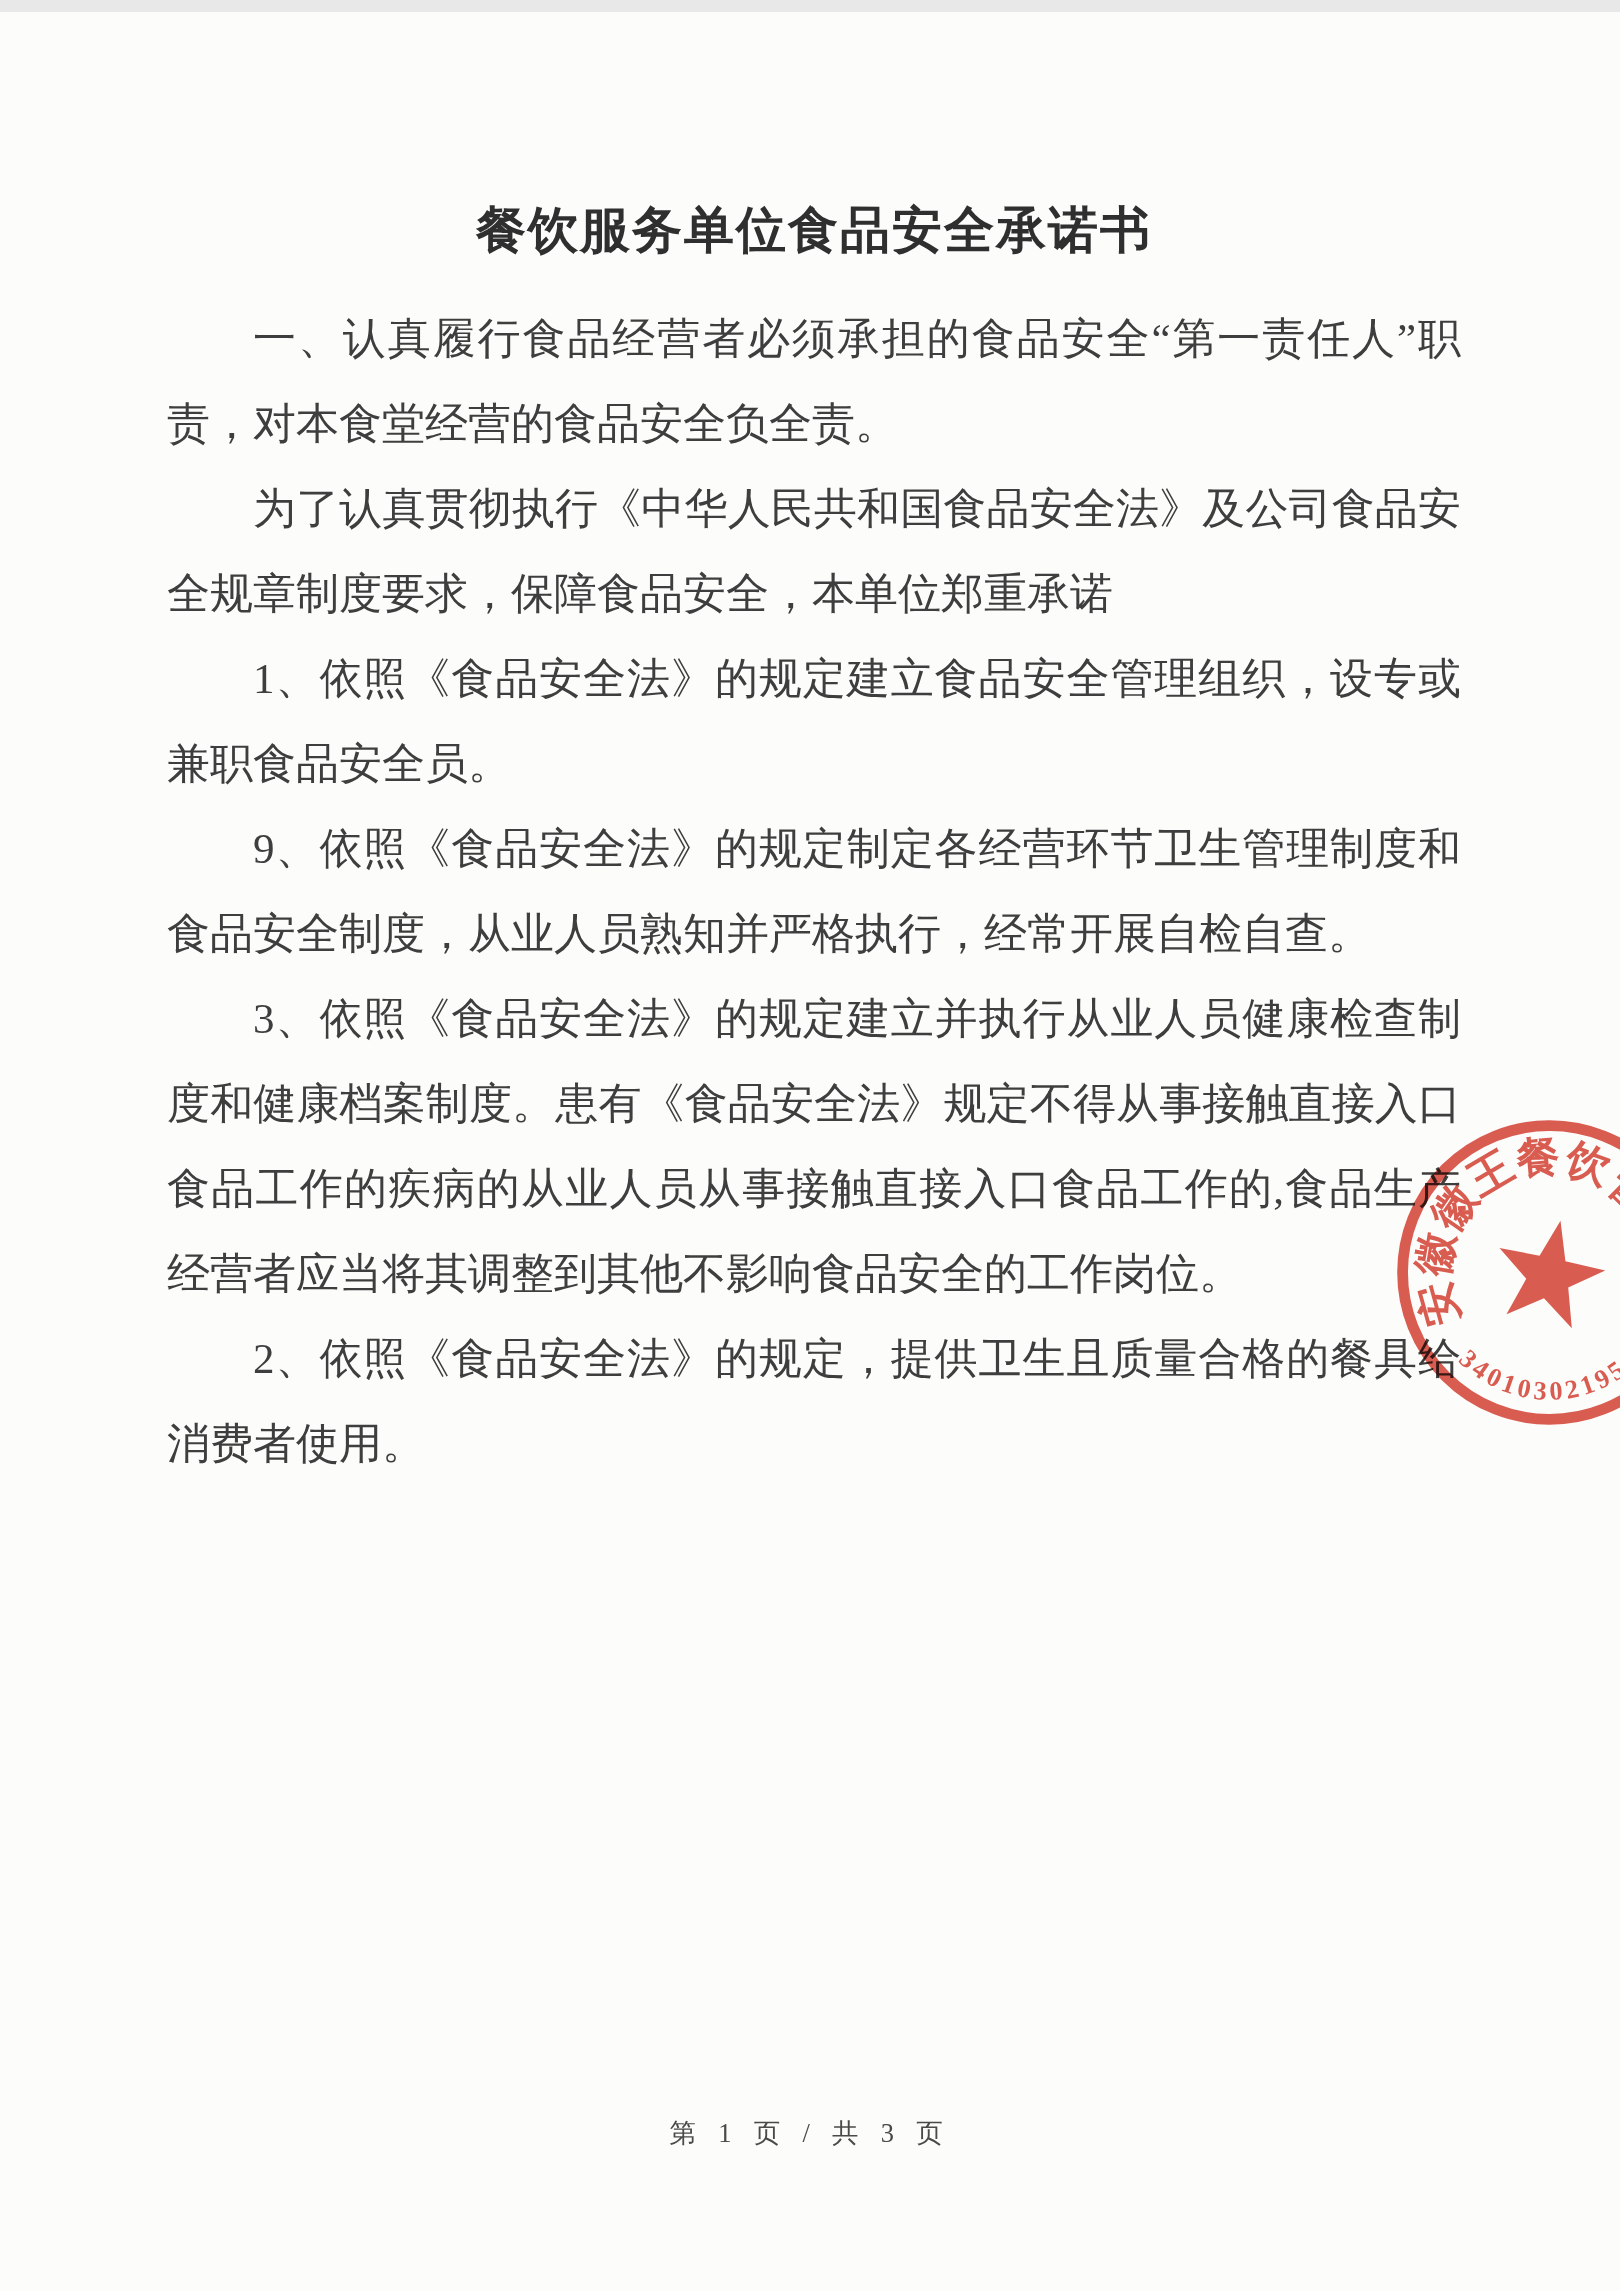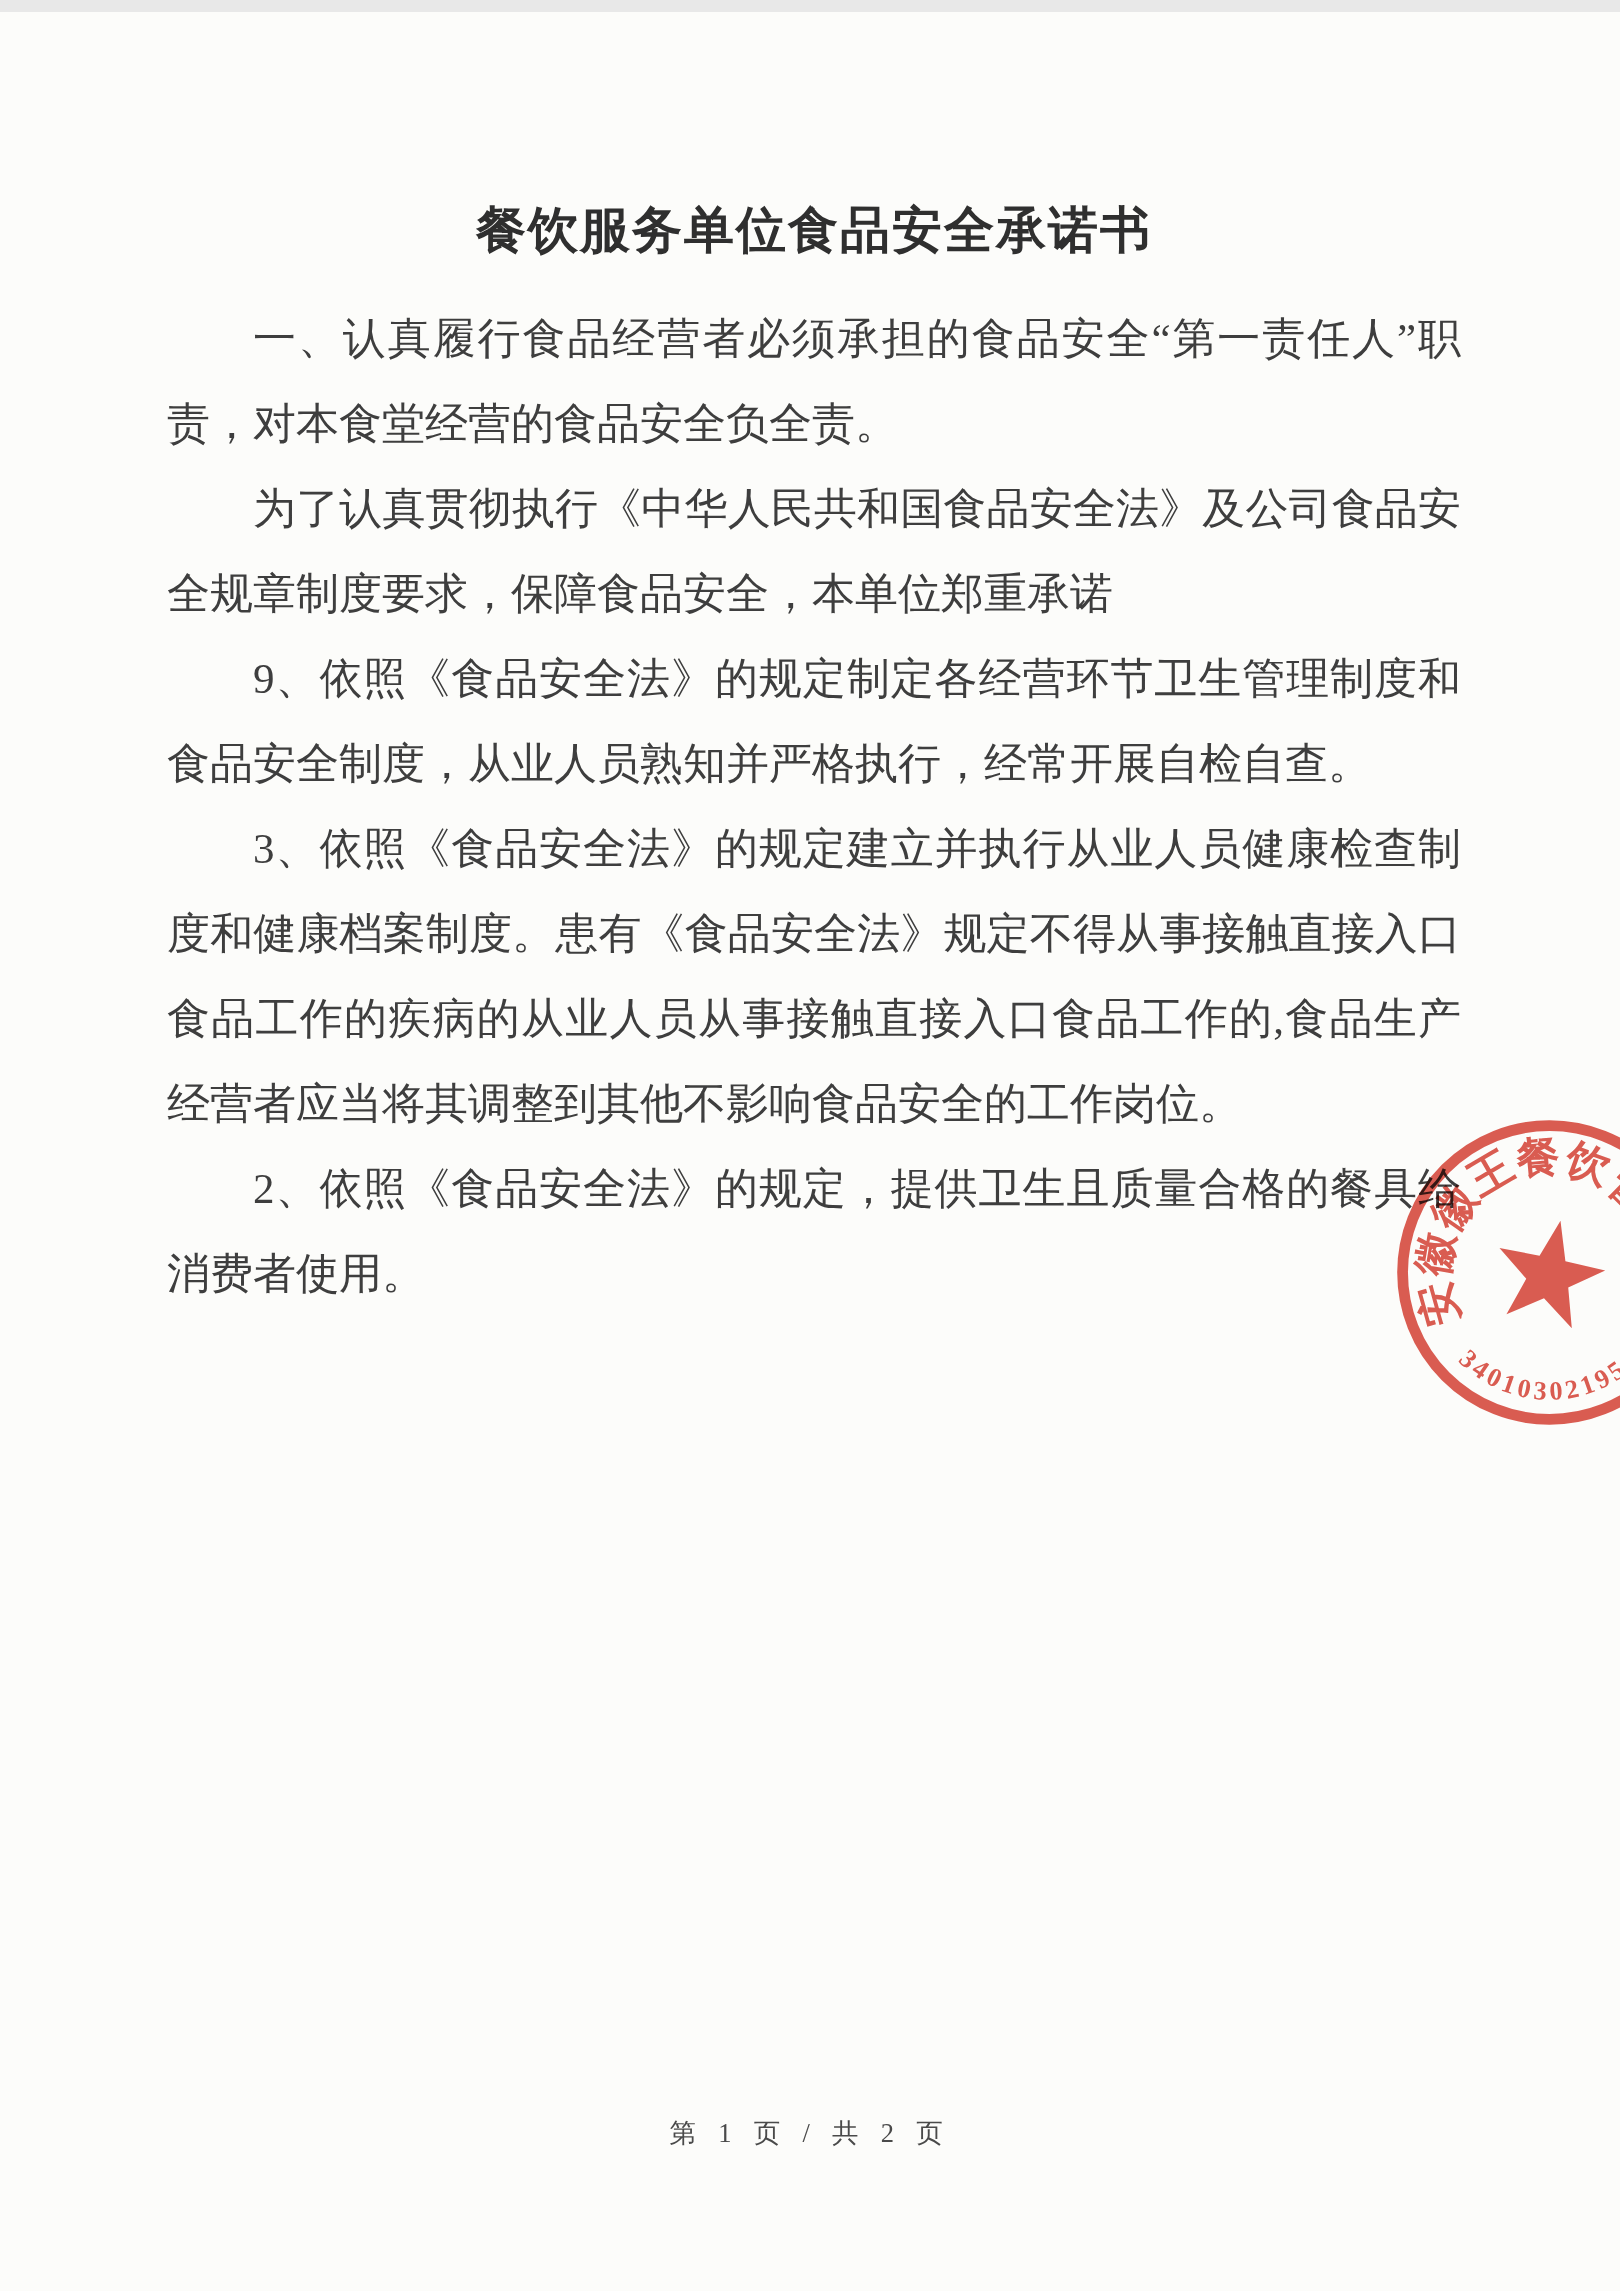--- a/index.html
+++ b/index.html
@@ -68,20 +68,21 @@
 <body>
 
 <div class="page">
 
   <div class="content">
     <h1 class="doc-title">餐饮服务单位食品安全承诺书</h1>
 
     <div class="doc-body">
         <p>一、认真履行食品经营者必须承担的食品安全“第一责任人”职责，对本食堂经营的食品安全负全责。</p>
         <p>为了认真贯彻执行《中华人民共和国食品安全法》及公司食品安全规章制度要求，保障食品安全，本单位郑重承诺</p>
+        <p>1、依照《食品安全法》的规定建立食品安全管理组织，设专或兼职食品安全员。</p>
         <p>9、依照《食品安全法》的规定制定各经营环节卫生管理制度和食品安全制度，从业人员熟知并严格执行，经常开展自检自查。</p>
         <p>3、依照《食品安全法》的规定建立并执行从业人员健康检查制度和健康档案制度。患有《食品安全法》规定不得从事接触直接入口食品工作的疾病的从业人员从事接触直接入口食品工作的,食品生产经营者应当将其调整到其他不影响食品安全的工作岗位。</p>
         <p>2、依照《食品安全法》的规定，提供卫生且质量合格的餐具给消费者使用。</p>
       </div>
   </div>
 
   <svg class="stamp" viewBox="-170 -170 340 340" xmlns="http://www.w3.org/2000/svg" aria-hidden="true">
 
     <circle cx="0" cy="0" r="150" fill="none" stroke="#d8463a" stroke-width="11"></circle>
 
@@ -94,15 +95,15 @@
 
     <text font-size="44" letter-spacing="1" fill="#d8463a">
       <textPath href="#arcTop" startOffset="1%">安徽徽王餐饮管理</textPath>
     </text>
 
     <text font-size="27" letter-spacing="4" fill="#d8463a">
       <textPath href="#arcBottom" startOffset="2%">34010302195</textPath>
     </text>
   </svg>
 
-  <div class="footer">第 1 页 / 共 2 页</div>
+  <div class="footer">第 1 页 / 共 3 页</div>
 </div>
 
 
 </body></html>

